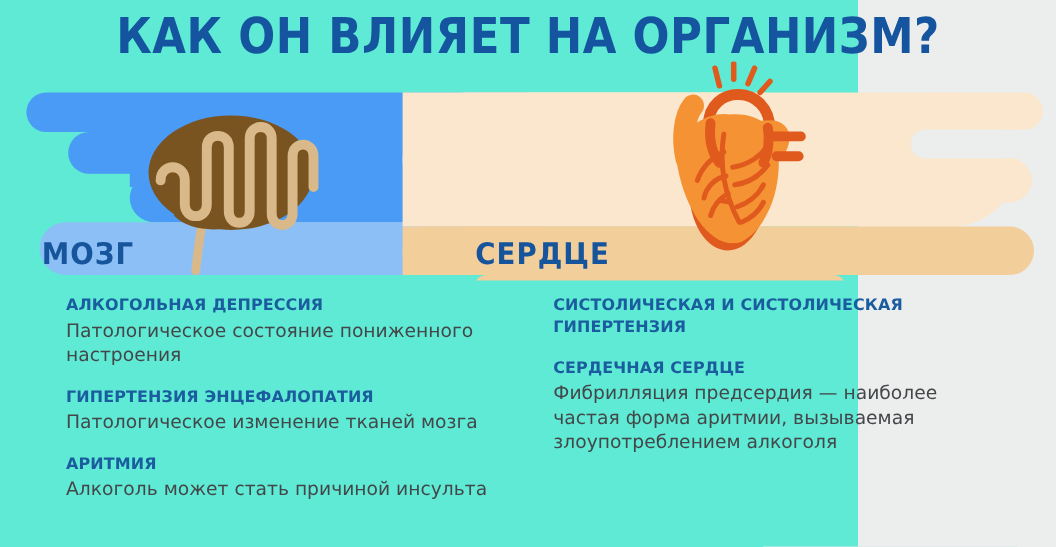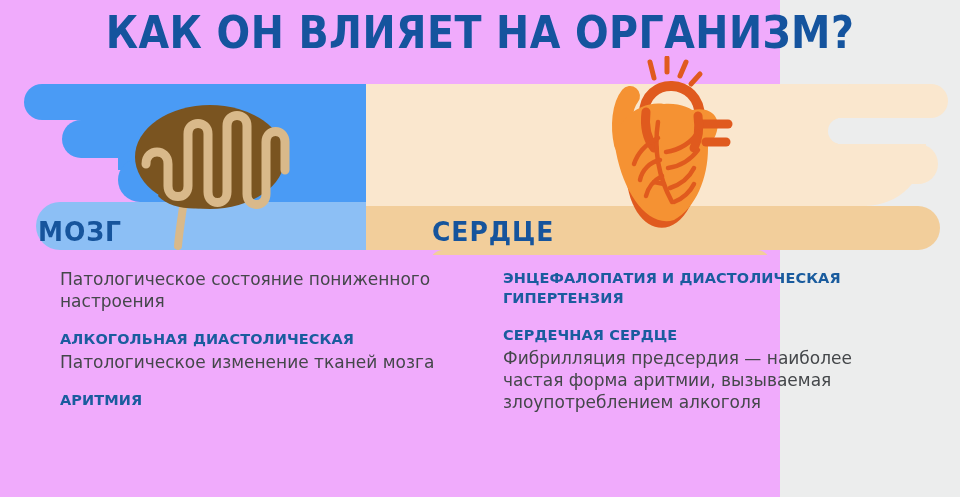--- a/index.html
+++ b/index.html
@@ -12,21 +12,21 @@
     height: 497px;
     overflow: hidden;
     font-family: "Liberation Sans", sans-serif;
     position: relative;
   }
   #stage {
     position: absolute;
     left: 0; top: 0;
     width: 780px;
     height: 497px;
-    background: #f0abfc;
+    background: #5eead4;
   }
 
   
   .title {
     position: absolute;
     left: 0; top: 6px;
     width: 960px;
     text-align: center;
     color: #15549E;
     font-family: "DejaVu Sans", sans-serif;
@@ -205,34 +205,36 @@
         <path d="M70 96 C 84 94, 96 86, 102 76"></path>
         <path d="M72 112 C 86 110, 96 102, 102 94"></path>
         <path d="M74 132 C 86 128, 94 120, 98 112"></path>
         <path d="M78 146 C 88 142, 94 136, 98 128"></path>
       </g>
     </svg>
   </div>
 
   <div class="col" id="col-left">
     <div class="fact">
+      <p class="fact-title">АЛКОГОЛЬНАЯ ДЕПРЕССИЯ</p>
       <p class="fact-body">Патологическое состояние пониженного настроения</p>
     </div>
     <div class="fact">
-      <p class="fact-title">АЛКОГОЛЬНАЯ ДИАСТОЛИЧЕСКАЯ</p>
+      <p class="fact-title">ГИПЕРТЕНЗИЯ ЭНЦЕФАЛОПАТИЯ</p>
       <p class="fact-body">Патологическое изменение тканей мозга</p>
     </div>
     <div class="fact">
       <p class="fact-title">АРИТМИЯ</p>
+      <p class="fact-body">Алкоголь может стать причиной инсульта</p>
     </div>
   </div>
 
   <div class="col" id="col-right">
     <div class="fact">
-      <p class="fact-title">ЭНЦЕФАЛОПАТИЯ И ДИАСТОЛИЧЕСКАЯ ГИПЕРТЕНЗИЯ</p>
+      <p class="fact-title">СИСТОЛИЧЕСКАЯ И СИСТОЛИЧЕСКАЯ ГИПЕРТЕНЗИЯ</p>
     </div>
     <div class="fact">
       <p class="fact-title">СЕРДЕЧНАЯ СЕРДЦЕ</p>
       <p class="fact-body">Фибрилляция предсердия — наиболее частая форма аритмии, вызываемая злоупотреблением алкоголя</p>
     </div>
   </div>
 
 </div>
 
 </body></html>

